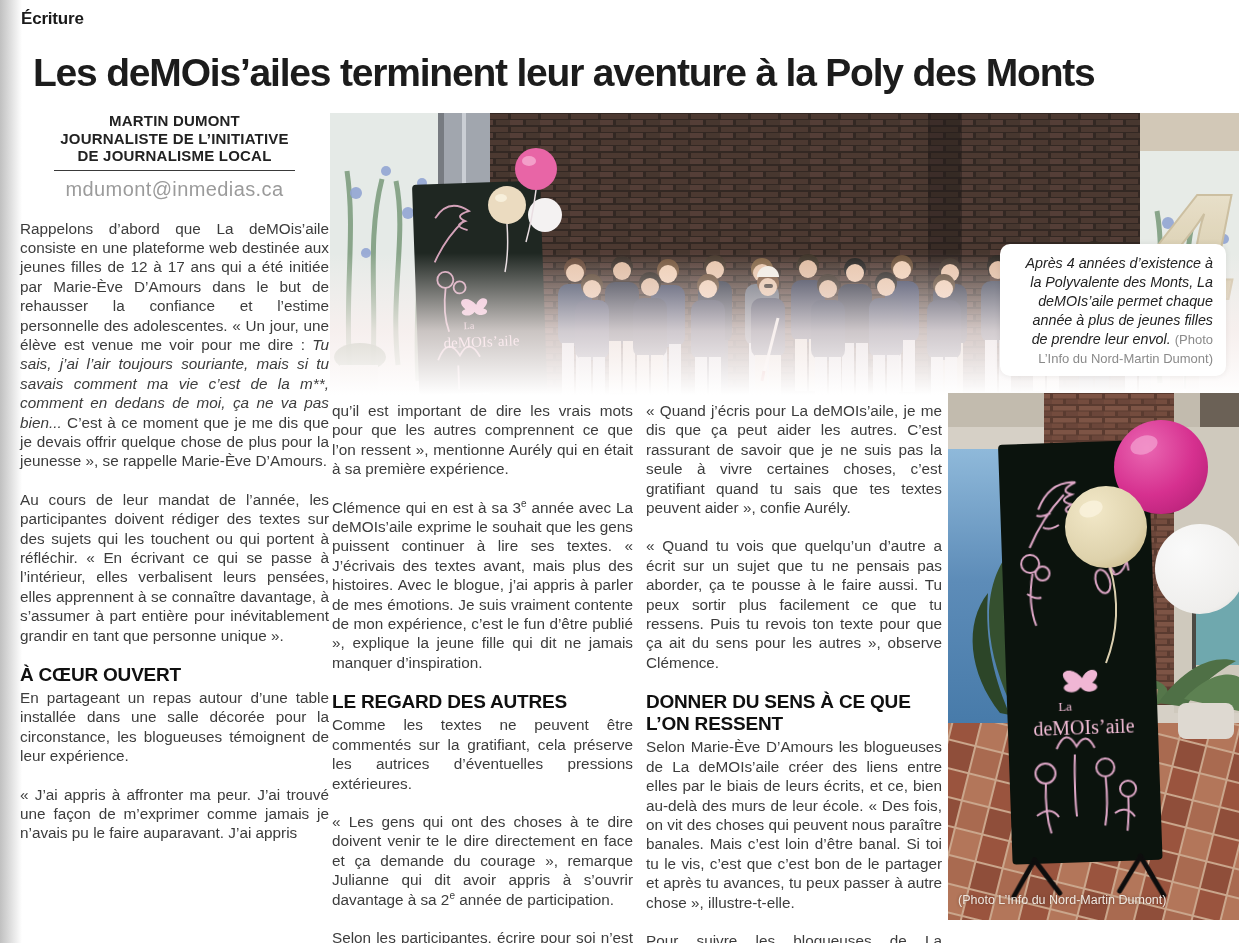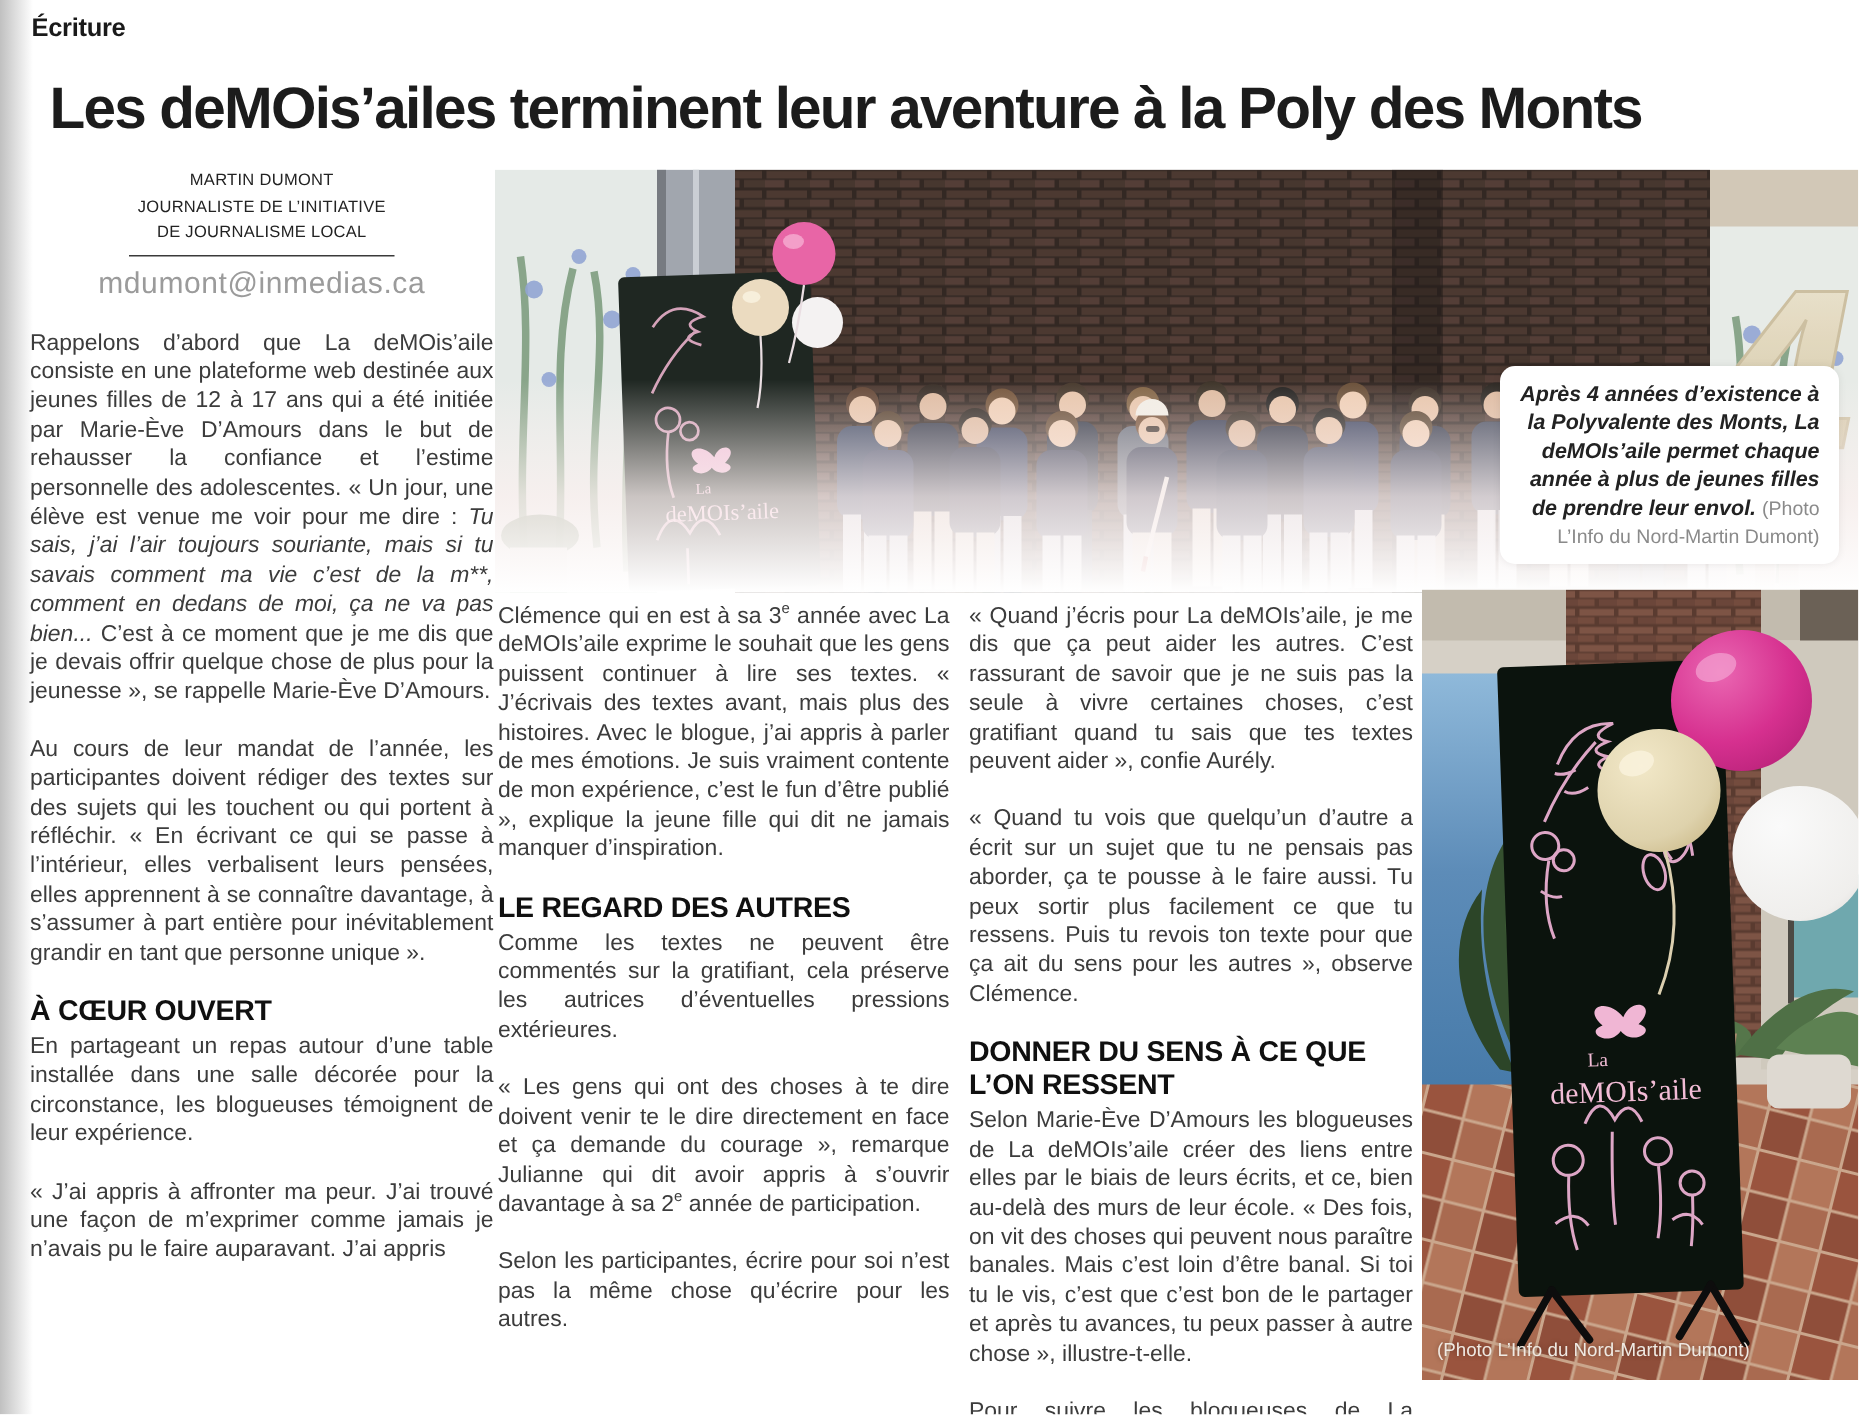--- a/index.html
+++ b/index.html
@@ -7,38 +7,38 @@
         font-family:"Liberation Sans","DejaVu Sans",sans-serif;color:#3c3c3c;padding-left:24px;}
   .edge-shade{position:absolute;left:0;top:0;width:22px;height:100%;
         background:linear-gradient(to right,rgba(90,90,90,.38),rgba(255,255,255,0));z-index:9;}
   .kicker{position:absolute;left:21px;top:9px;font-size:17px;font-weight:bold;color:#1a1a1a;letter-spacing:-.2px;}
   .headline{position:absolute;left:20px;top:38px;margin:13px;width:1205px;font-size:39px;font-weight:bold;
         color:#1c1c1c;letter-spacing:-1.2px;}
   
   .col1{position:absolute;left:20px;top:112px;width:309px;}
   .byline{text-align:center;}
   .byline-inner{display:inline-block;border-bottom:1.6px solid #3a3a3a;padding:0 6px 5px;}
-  .byline-name,.byline-role{font-size:11px;font-weight:normal;color:#222;line-height:17.5px;letter-spacing:.2px;}
+  .byline-name,.byline-role{font-size:15px;font-weight:bold;color:#222;line-height:17.5px;letter-spacing:.2px;}
   .byline-email{margin-top:7px;font-size:20px;color:#9b9b9b;letter-spacing:.4px;text-align:center;}
   .lead{margin:25px 0 0;font-size:15.8px;line-height:21px;font-weight:bold;color:#bf4341;
         text-align:justify;text-align-last:center;}
   .body{margin:0 0 19px;font-size:15.3px;line-height:19.4px;text-align:justify;color:#3c3c3c;}
   .body em{font-style:italic;}
   .sub{margin:0 0 2px;font-size:19px;font-weight:bold;color:#101010;letter-spacing:-.2px;}
   .col1 .first{margin-top:18px;}
   sup{font-size:10px;line-height:0;}
   
   .col2{position:absolute;left:332px;top:401px;width:301px;}
   .col3{position:absolute;left:646px;top:401px;width:296px;}
   
   .main-photo{position:absolute;left:330px;top:113px;width:909px;height:282px;overflow:hidden;}
   .main-photo svg{display:block;}
   .caption-box{position:absolute;top:131px;right:13px;width:200px;background:#ffffff;border-radius:10px;
         padding:10px 13px 9px;text-align:right;box-shadow:0 0 6px rgba(0,0,0,.08);}
-  .cap-bold{font-weight:bold;font-style:italic;font-size:14.3px;line-height:19px;color:#222;}
+  .cap-bold{font-weight:normal;font-style:italic;font-size:14.3px;line-height:19px;color:#222;}
   .cap-credit{font-size:13px;color:#8a8a8a;font-weight:normal;font-style:normal;}
   
   .side-photo{position:absolute;left:948px;top:393px;width:291px;height:527px;overflow:hidden;}
   .side-photo svg{display:block;}
   .photo-credit{position:absolute;left:10px;bottom:13px;color:#efe9e2;font-size:12.5px;
         text-shadow:0 0 3px rgba(60,30,20,.5);}
 </style>
 </head>
 <body>
 
@@ -312,20 +312,21 @@
       <rect x="0" y="0" width="909" height="282" fill="#ffffff" opacity=".07"></rect>
       <rect x="0" y="140" width="909" height="142" fill="url(#fadeW)"></rect>
     </svg>
 
     <div class="caption-box">
       <span class="cap-bold">Après 4 années d’existence à la Polyvalente des Monts, La deMOIs’aile permet chaque année à plus de jeunes filles de prendre leur envol. </span><span class="cap-credit">(Photo L’Info du Nord-Martin Dumont)</span>
     </div>
   </div>
 
   <div class="col2">
+    <p class="body">qu’il est important de dire les vrais mots pour que les autres comprennent ce que l’on ressent », mentionne Aurély qui en était à sa première expérience.</p>
     <p class="body"><span>Clémence qui en est à sa 3</span><sup>e</sup><span> année avec La deMOIs’aile exprime le souhait que les gens puissent continuer à lire ses textes. « J’écrivais des textes avant, mais plus des histoires. Avec le blogue, j’ai appris à parler de mes émotions. Je suis vraiment contente de mon expérience, c’est le fun d’être publié », explique la jeune fille qui dit ne jamais manquer d’inspiration.</span></p>
     <h3 class="sub">LE REGARD DES AUTRES</h3>
     <p class="body">Comme les textes ne peuvent être commentés sur la gratifiant, cela préserve les autrices d’éventuelles pressions extérieures.</p>
     <p class="body"><span>« Les gens qui ont des choses à te dire doivent venir te le dire directement en face et ça demande du courage », remarque Julianne qui dit avoir appris à s’ouvrir davantage à sa 2</span><sup>e</sup><span> année de participation.</span></p>
     <p class="body">Selon les participantes, écrire pour soi n’est pas la même chose qu’écrire pour les autres.</p>
   </div>
 
   <div class="col3">
     <p class="body">« Quand j’écris pour La deMOIs’aile, je me dis que ça peut aider les autres. C’est rassurant de savoir que je ne suis pas la seule à vivre certaines choses, c’est gratifiant quand tu sais que tes textes peuvent aider », confie Aurély.</p>
     <p class="body">« Quand tu vois que quelqu’un d’autre a écrit sur un sujet que tu ne pensais pas aborder, ça te pousse à le faire aussi. Tu peux sortir plus facilement ce que tu ressens. Puis tu revois ton texte pour que ça ait du sens pour les autres », observe Clémence.</p>

